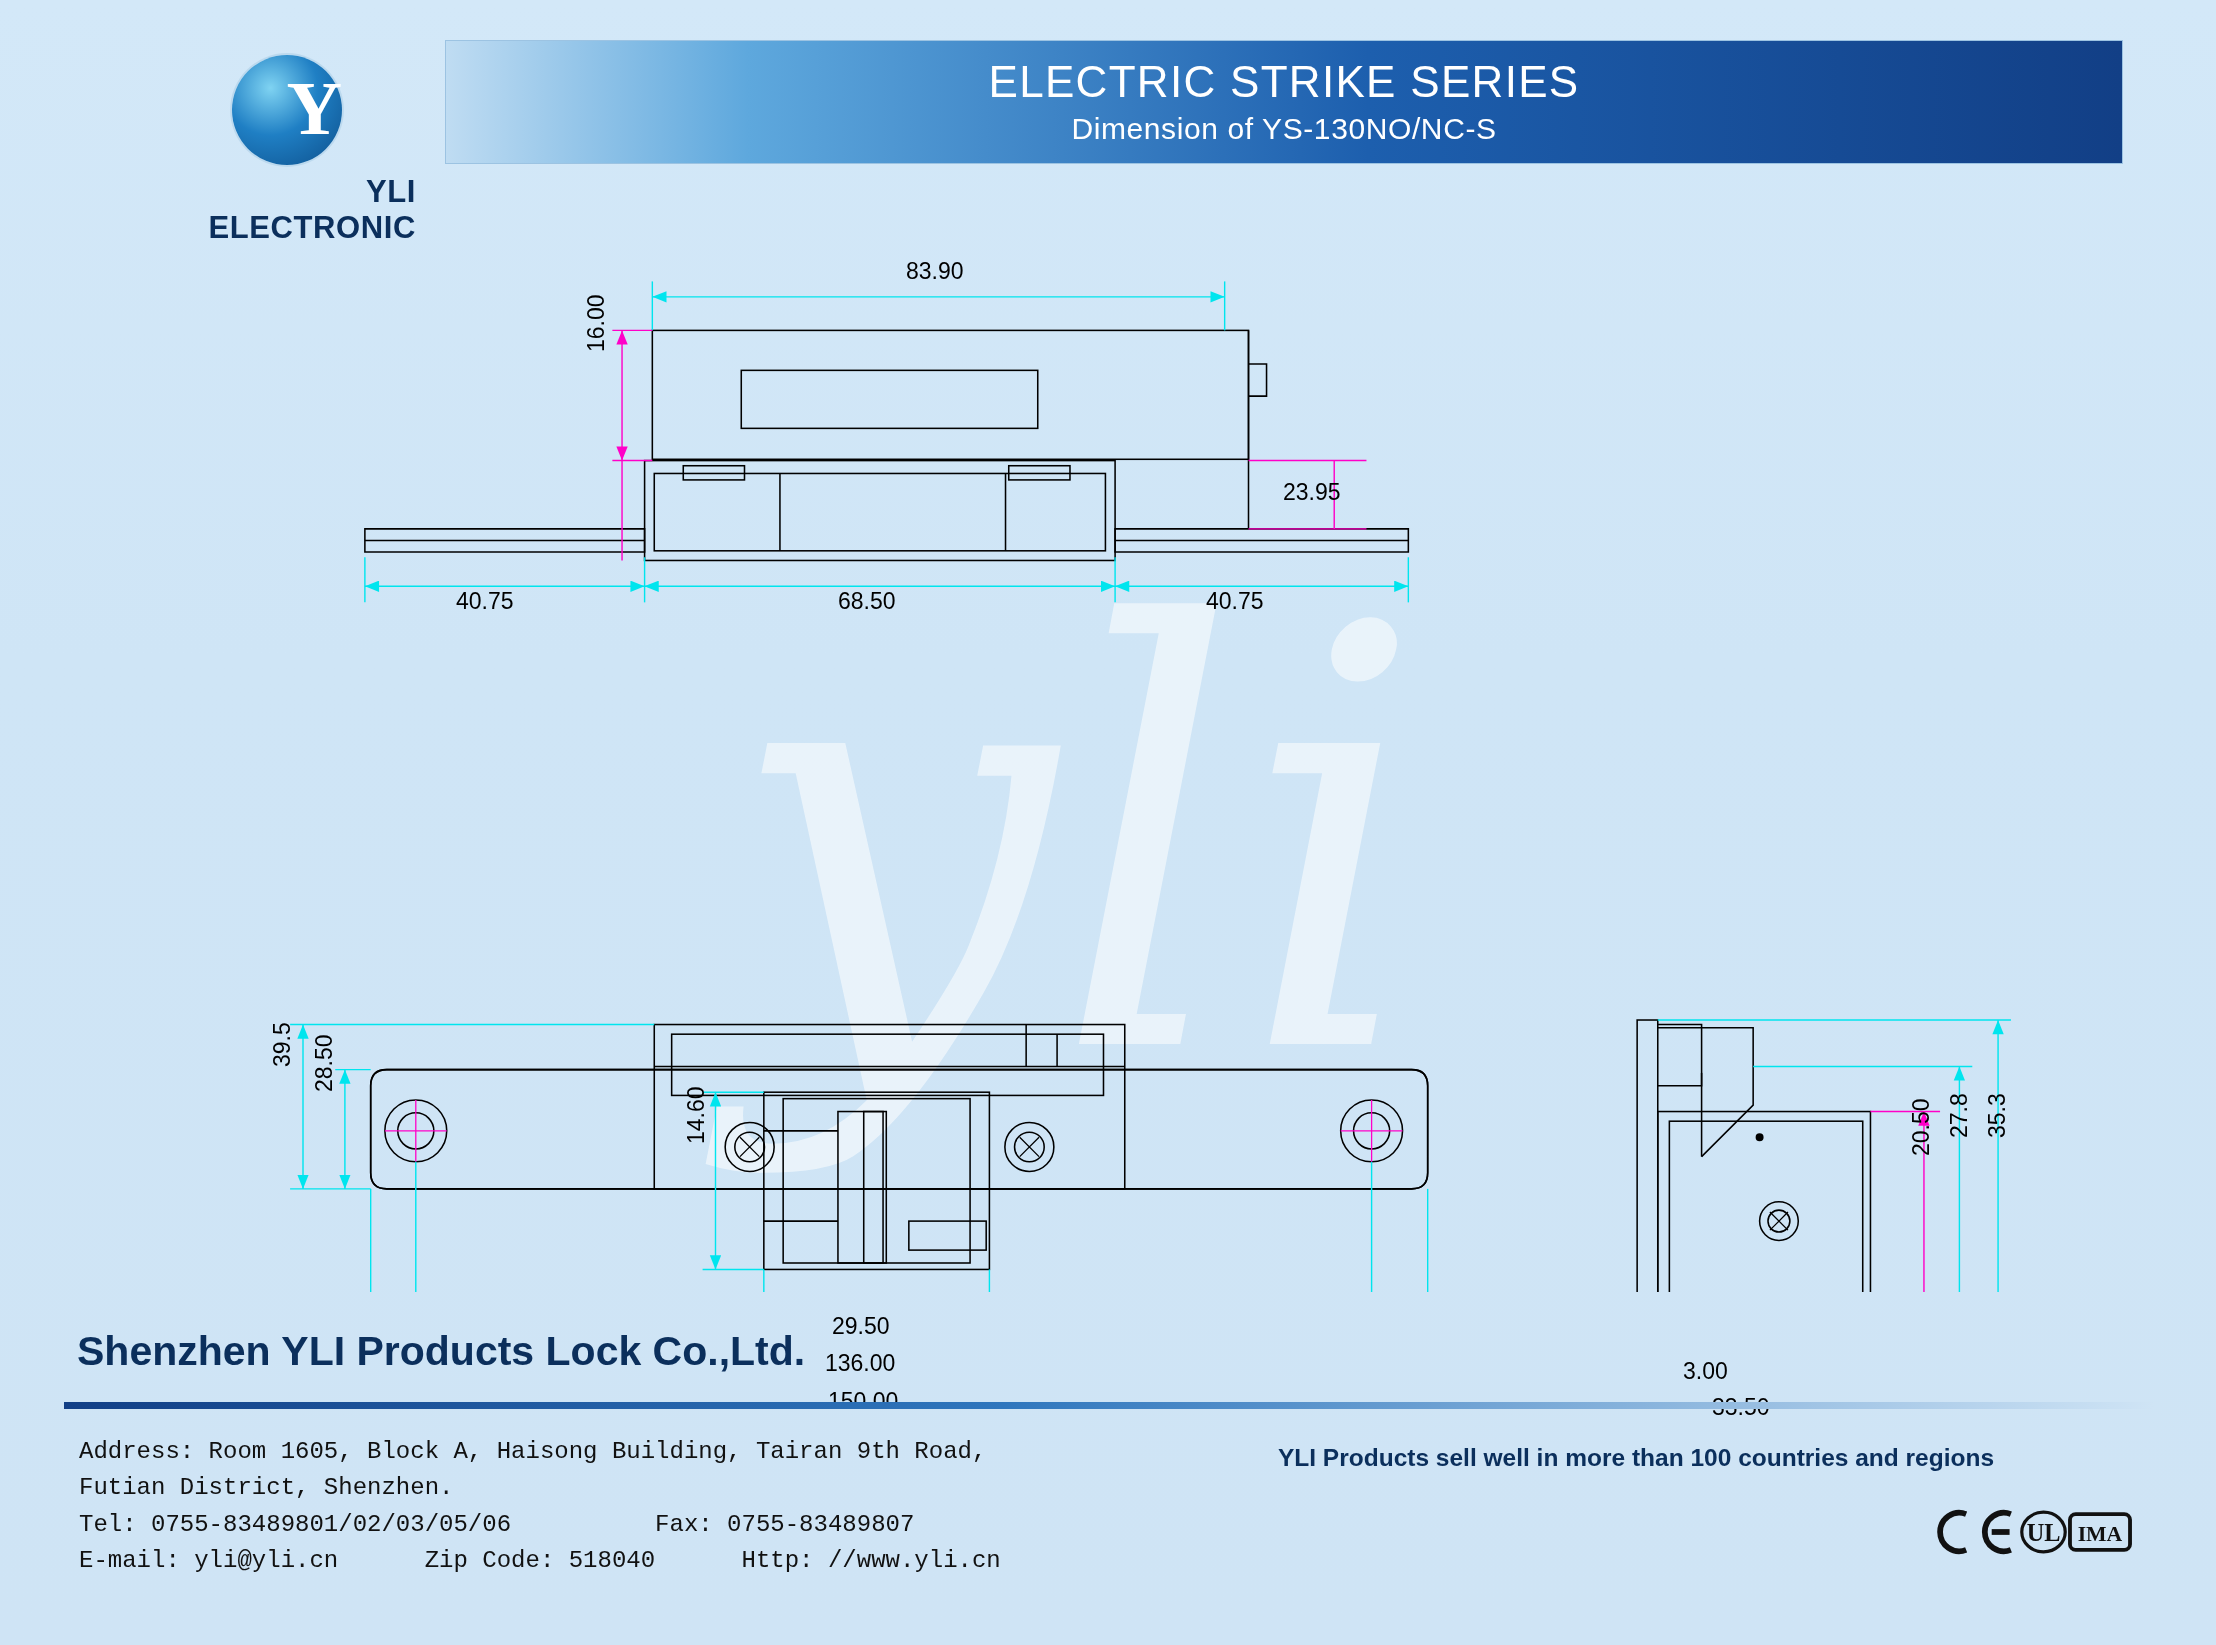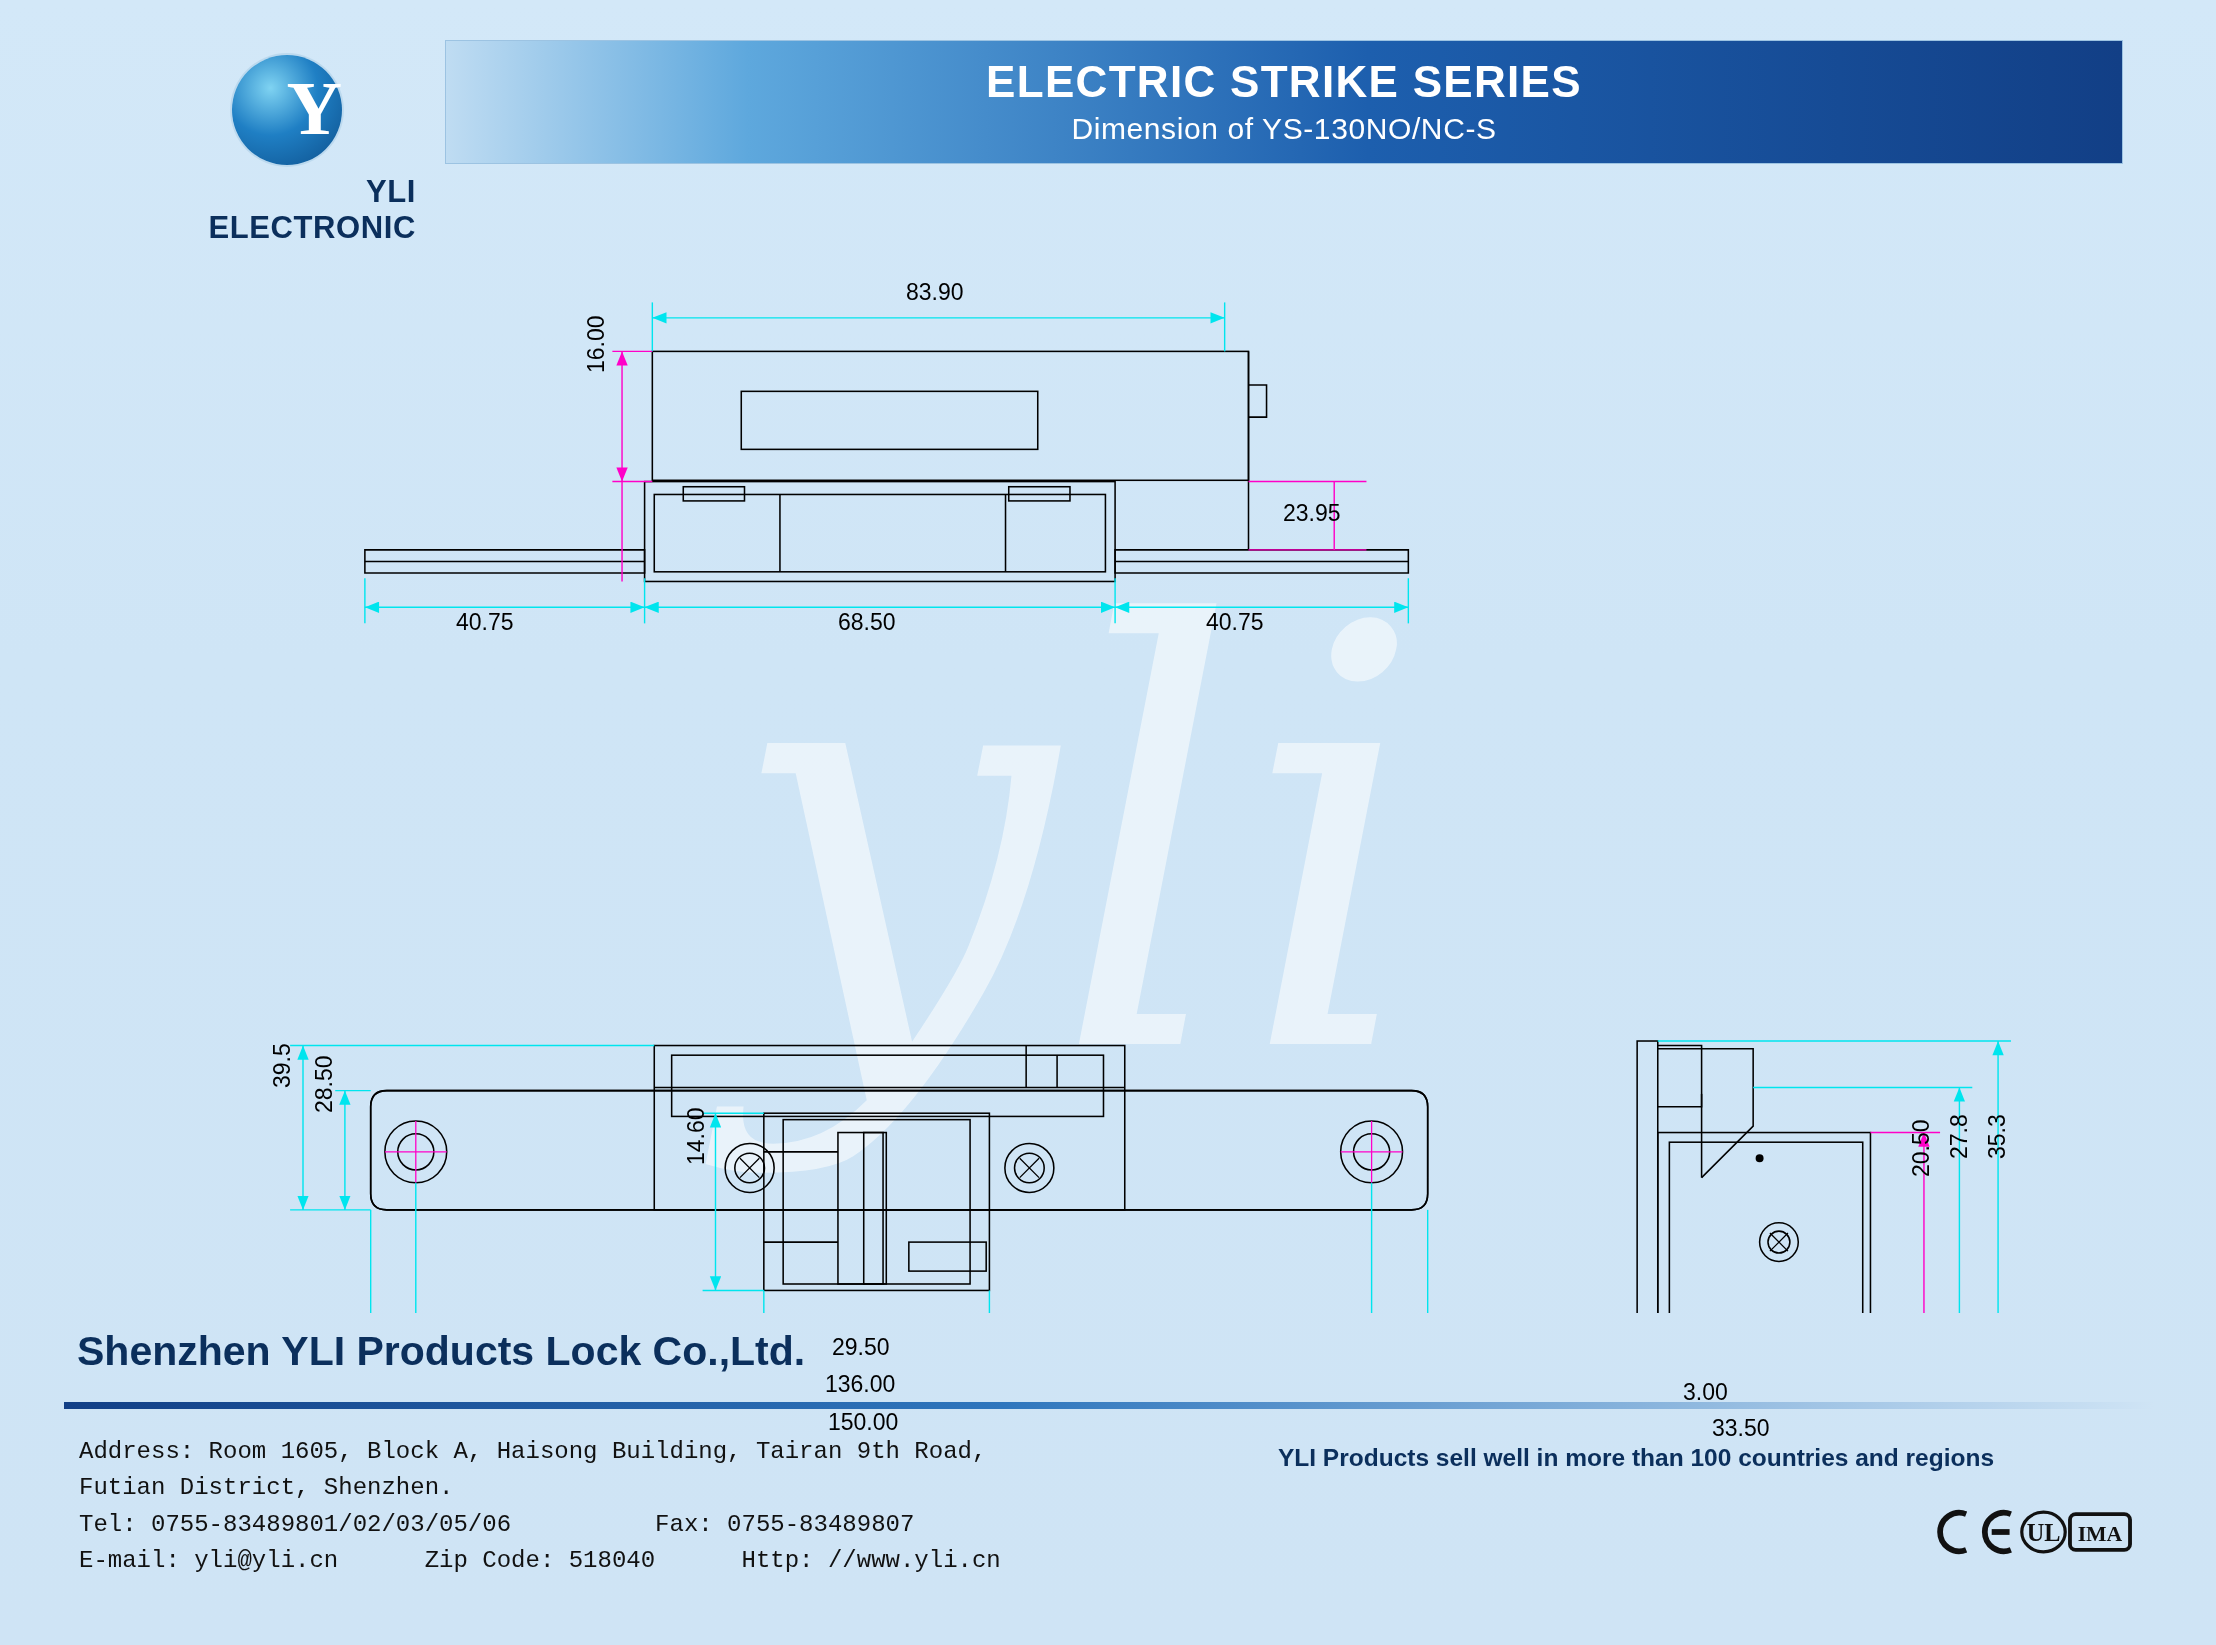--- a/index.html
+++ b/index.html
@@ -36,28 +36,28 @@
   .logo-text{
     margin-top:9px;font-size:31px;font-weight:bold;color:#0b2f5c;letter-spacing:0.6px;
   }
   .title-bar{
     position:absolute;left:445px;top:40px;width:1676px;height:122px;
     background:linear-gradient(90deg,#bfdcf2 0%,#5ea8dd 18%,#1d5fae 55%,#123f86 100%);
     border:0.6px solid #9cc3e2;
   }
   .title-main{
     position:absolute;left:0;right:0;top:15.5px;text-align:center;
-    color:#ffffff;font-size:44px;font-weight:bold;letter-spacing:1.3px;
+    color:#ffffff;font-size:44px;font-weight:normal;letter-spacing:1.3px;
   }
   .title-sub{
     position:absolute;left:0;right:0;top:71px;text-align:center;
     color:#ffffff;font-size:30px;letter-spacing:0.6px;
   }
   
-  .drawing{position:absolute;left:0;top:256px;width:2164px;height:1057px;}
+  .drawing{position:absolute;left:0;top:235px;width:2164px;height:1057px;}
   .dim{
     position:absolute;color:#000000;font-size:23px;white-space:nowrap;
   }
   
   .company{
     position:absolute;left:77px;top:1328px;
     font-size:41px;font-weight:bold;color:#0b2f5c;letter-spacing:0px;
   }
   .rule{
     position:absolute;left:64px;top:1402px;width:2089px;height:7px;

